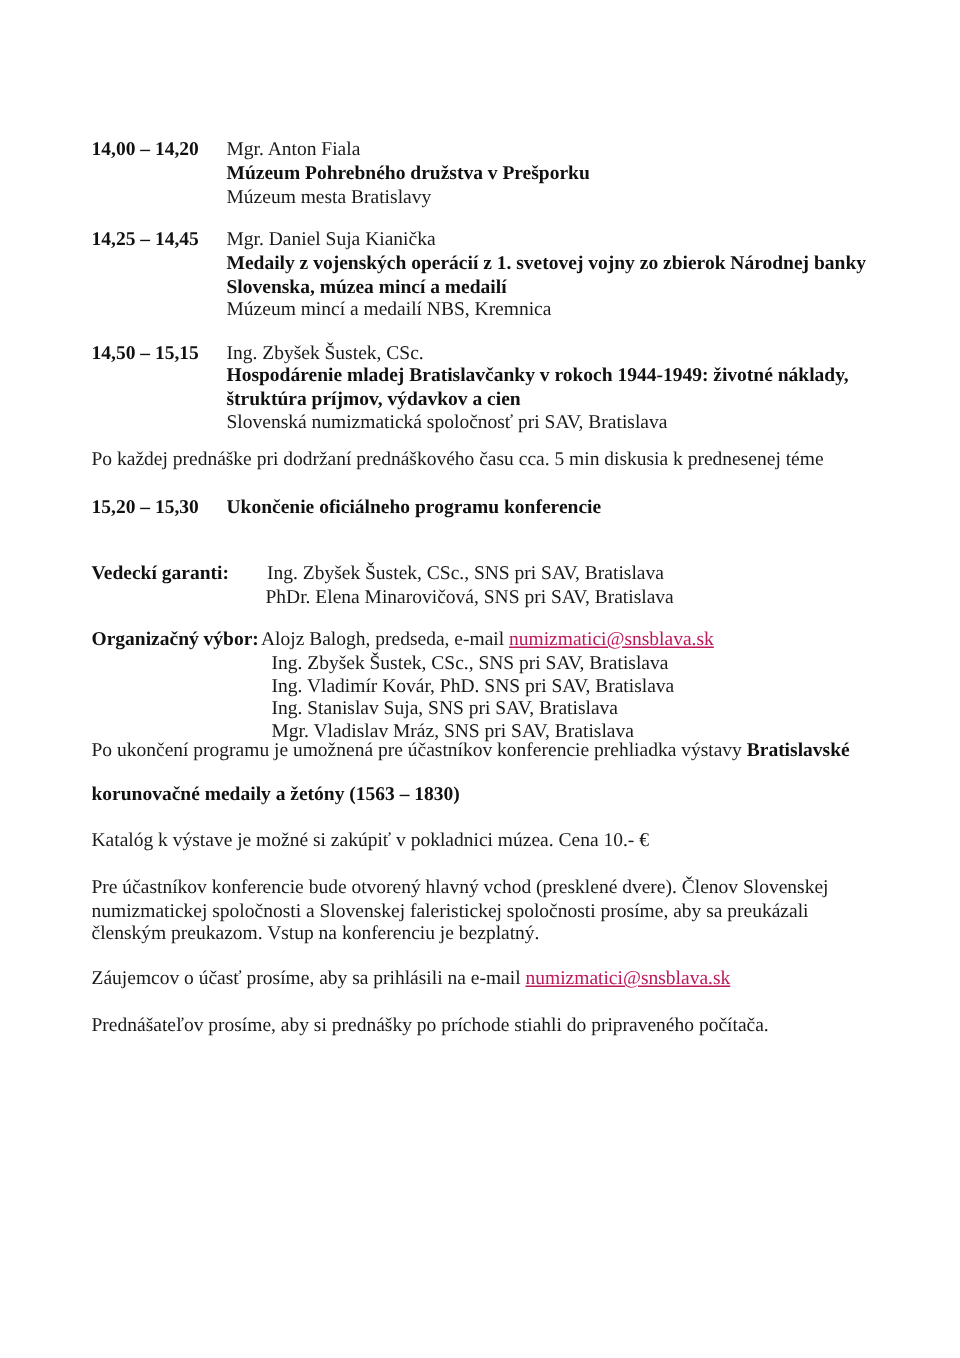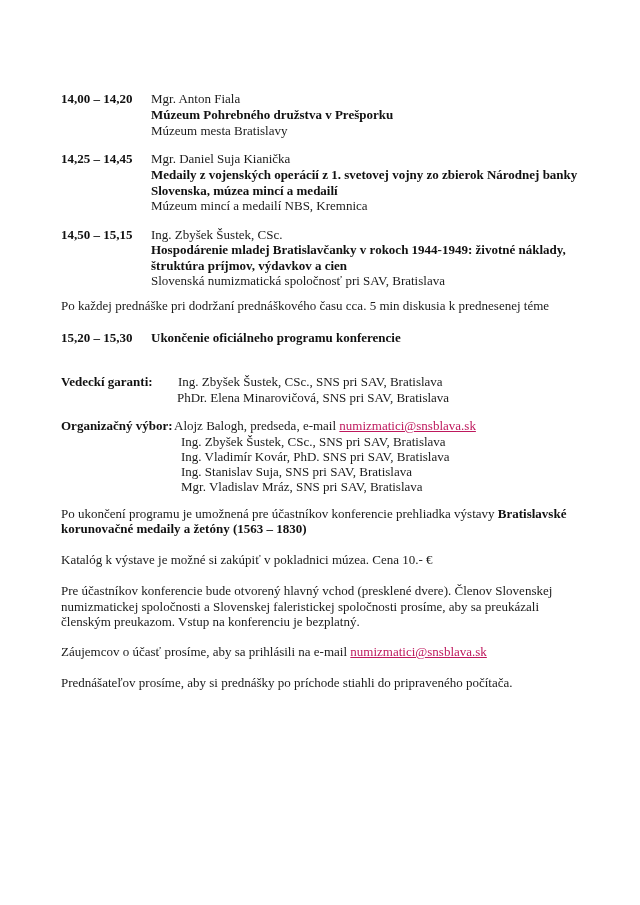--- a/index.html
+++ b/index.html
@@ -60,21 +60,21 @@
   <div>
     <div class="line full b" style="top:418px">Organizačný výbor:</div>
     <div class="line" style="top:418px; left:174px"><span>Alojz Balogh, predseda,  e-mail </span><a class="mail" href="#">numizmatici@snsblava.sk</a></div>
     <div class="line" style="top:434px; left:181px">Ing. Zbyšek Šustek, CSc., SNS pri SAV, Bratislava</div>
     <div class="line" style="top:449px; left:181px">Ing. Vladimír Kovár, PhD. SNS pri SAV, Bratislava</div>
     <div class="line" style="top:464px; left:181px">Ing. Stanislav Suja, SNS pri SAV, Bratislava</div>
     <div class="line" style="top:479px; left:181px">Mgr. Vladislav Mráz, SNS pri SAV, Bratislava</div>
   </div>
 
   <div>
-    <div class="line full" style="top:506px"><span>Po ukončení programu je umožnená pre účastníkov konferencie prehliadka výstavy </span><span class="b">Bratislavské</span></div>
+    <div class="line full" style="top:492px"><span>Po ukončení programu je umožnená pre účastníkov konferencie prehliadka výstavy </span><span class="b">Bratislavské</span></div>
     <div class="line full b" style="top:521px">korunovačné medaily a žetóny (1563 – 1830)</div>
   </div>
 
   <div class="line full" style="top:552px">Katalóg k výstave je možné si zakúpiť v pokladnici múzea. Cena 10.- €</div>
 
   <div>
     <div class="line full" style="top:583px">Pre účastníkov konferencie bude otvorený hlavný vchod (presklené dvere). Členov Slovenskej</div>
     <div class="line full" style="top:599px">numizmatickej spoločnosti a Slovenskej faleristickej spoločnosti prosíme, aby sa preukázali</div>
     <div class="line full" style="top:614px">členským preukazom. Vstup na konferenciu je bezplatný.</div>
   </div>

